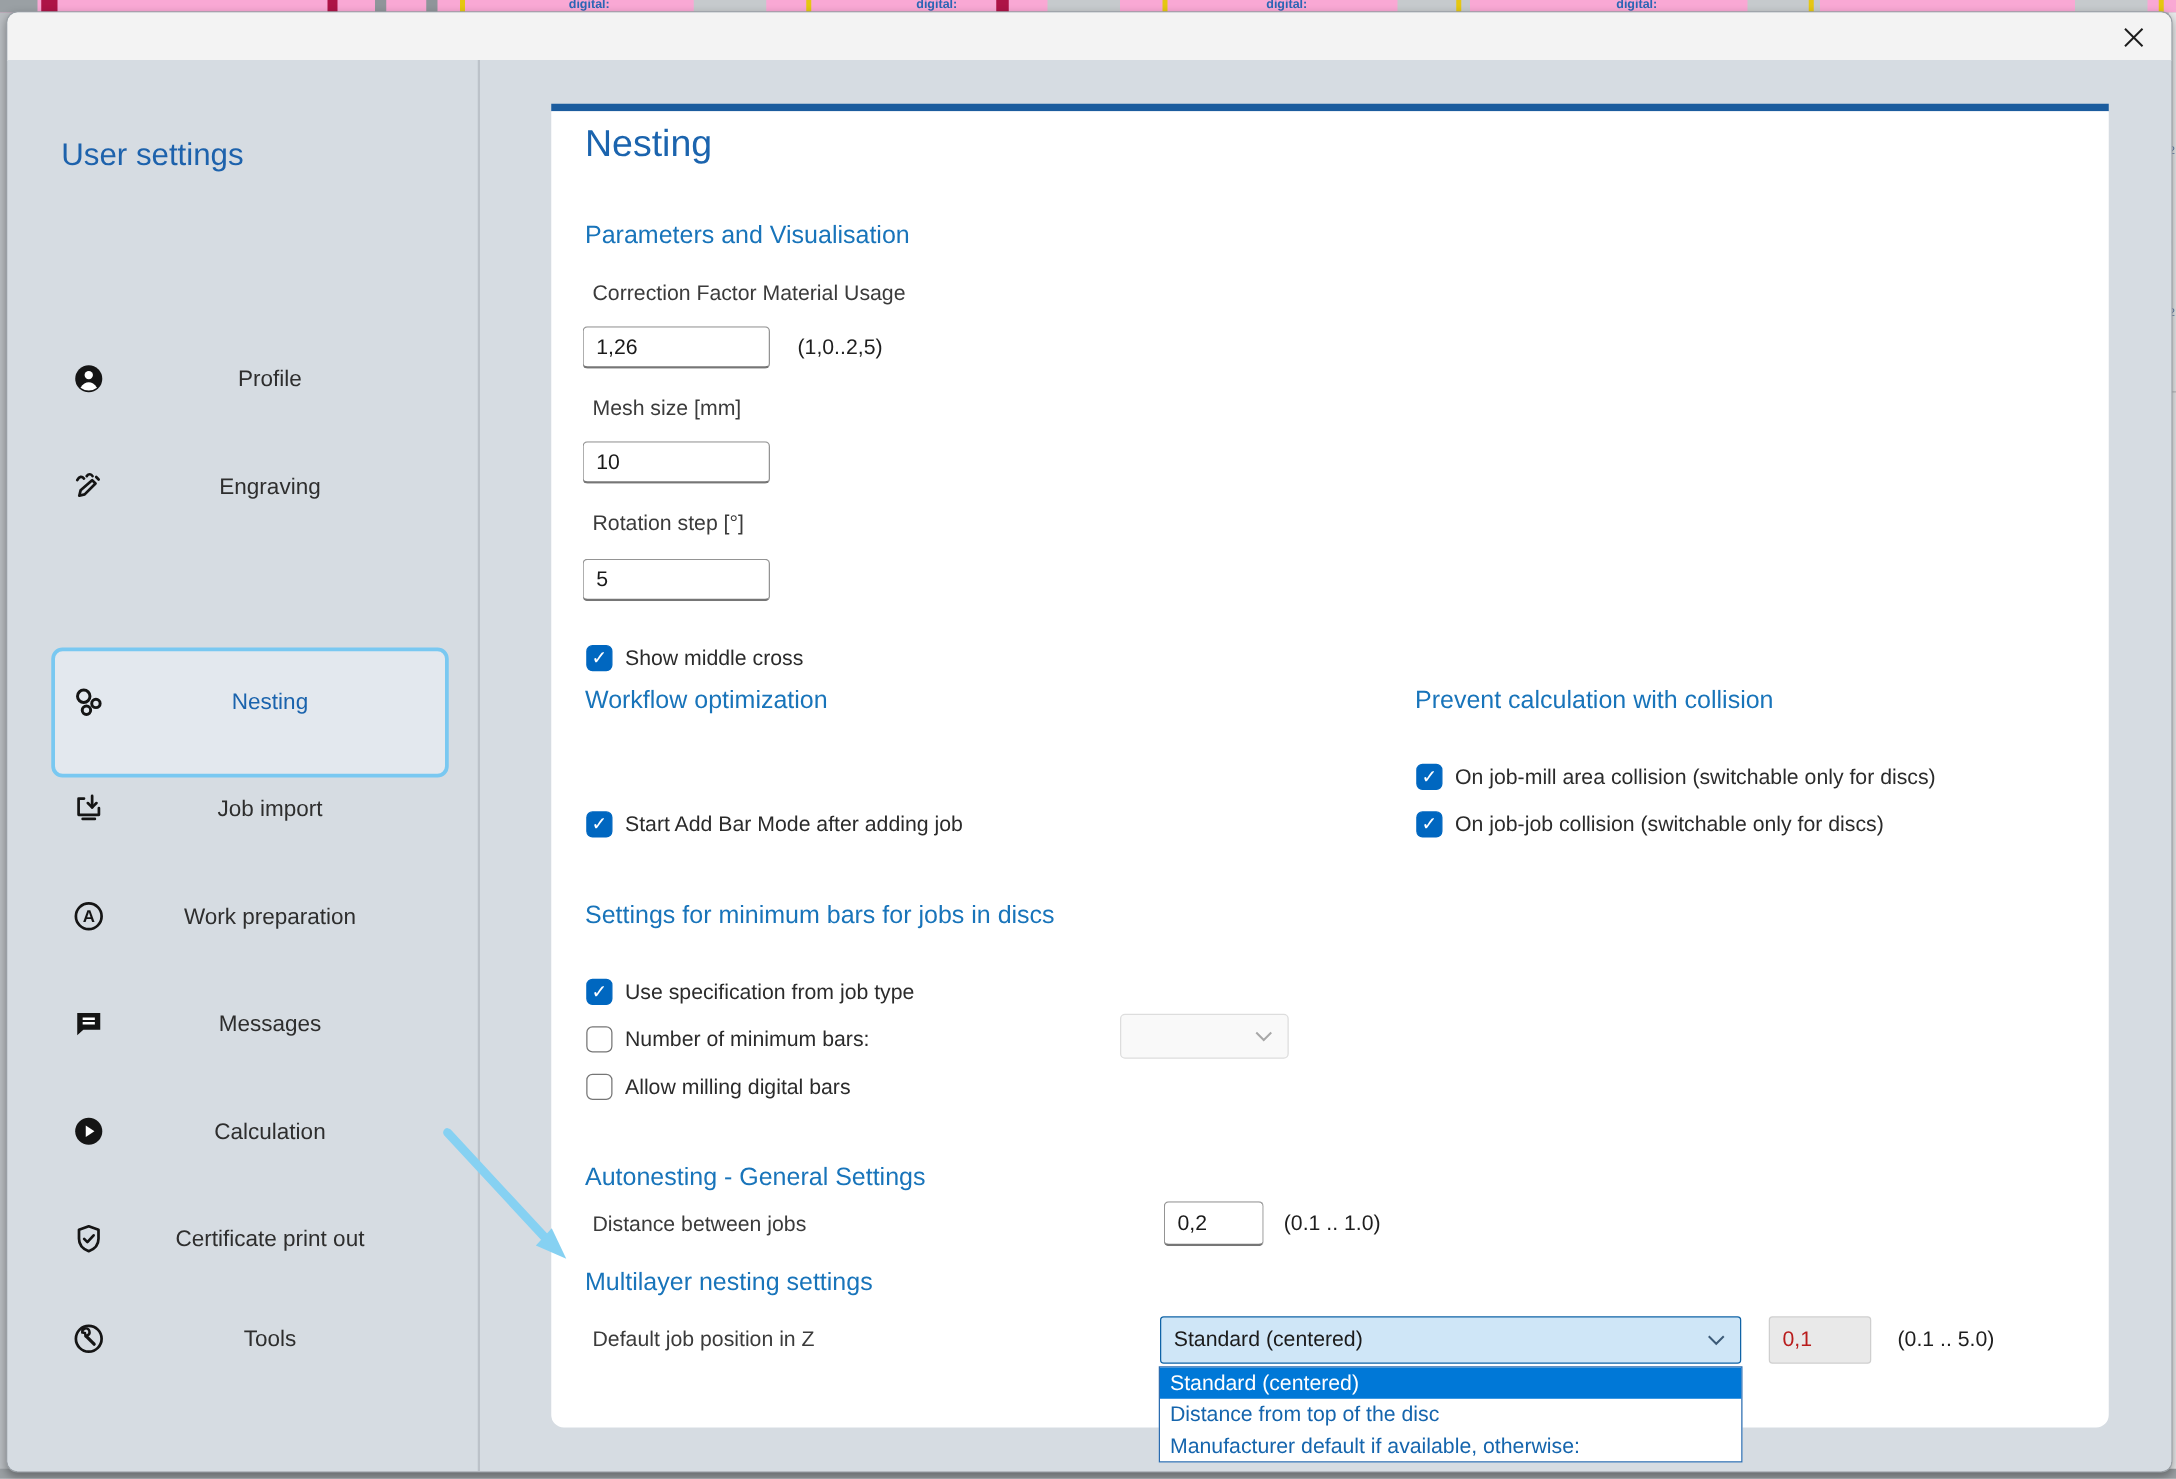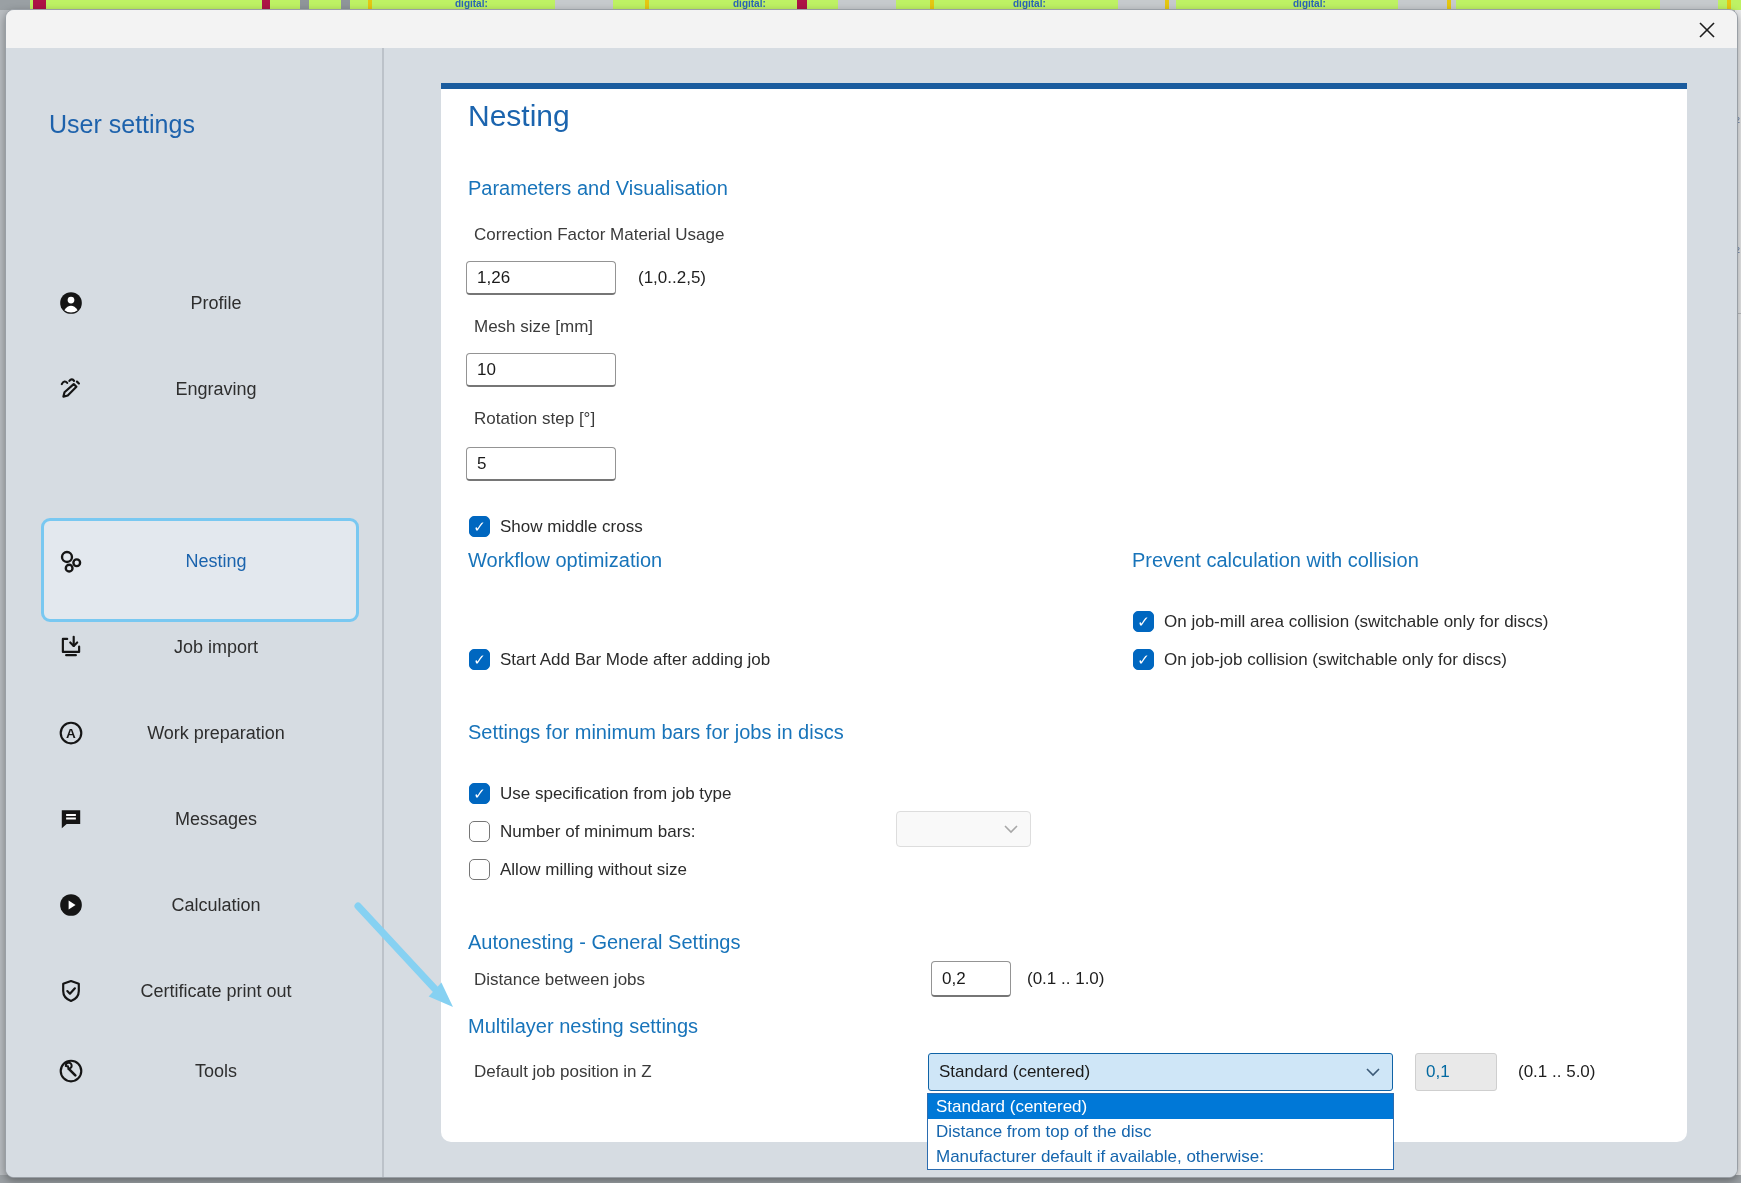--- a/index.html
+++ b/index.html
@@ -2,21 +2,21 @@
 <html><head>
 <meta charset="utf-8">
 <style>
   html,body{margin:0;padding:0;}
   body{
     position:relative;width:1741px;height:1183px;overflow:hidden;
     background:#b9bdc1;font-family:"Liberation Sans",sans-serif;
     -webkit-font-smoothing:antialiased;
   }
   
-  .bg-top{position:absolute;left:0;top:0;width:1741px;height:10px;background:#bef264;}
+  .bg-top{position:absolute;left:0;top:0;width:1741px;height:10px;background:#f9a8d4;}
   .bg-top .frag{position:absolute;top:0;height:10px;}
   .frag.crimson{width:13px;background:#ad1446;}
   .frag.yellow{width:4px;background:#e5c711;}
   .frag.grayblock{width:58px;background:#c6cacd;}
   .frag.graysmall{width:9px;background:#8f959a;}
   .digital-frag{position:absolute;top:-2px;font-size:10px;font-weight:bold;color:#2b66b5;letter-spacing:0;}
   .bg-right{position:absolute;right:0;top:10px;width:6px;height:1167px;background:#e9eaeb;}
   .bg-right .edge-txt{position:absolute;left:0;font-size:9px;color:#5e7da8;}
   .bg-right .edge-line{position:absolute;left:0;width:6px;height:1px;background:#bdbfc2;}
   .bg-bottom{position:absolute;left:0;top:1175px;width:1741px;height:8px;background:#9ba0a4;}
@@ -84,21 +84,21 @@
   .combo{
     position:absolute;left:487px;top:964px;width:465px;height:38px;box-sizing:border-box;
     background:#cfe6f7;border:1px solid #0f63a6;border-radius:3px;
     display:flex;align-items:center;cursor:pointer;
   }
   .combo .combo-text{flex:1;font-size:17px;color:#1b1b1b;padding-left:10px;}
   .combo .chev{padding-right:12px;display:flex;align-items:center;}
   .dis-input{
     position:absolute;left:974px;top:964px;width:82px;height:38px;box-sizing:border-box;
     background:#e9e9e9;border:1px solid #cfcfcf;border-radius:3px;
-    font-size:17px;color:#0369a1;padding:0 10px;outline:none;
+    font-size:17px;color:#b91c1c;padding:0 10px;outline:none;
     font-family:"Liberation Sans",sans-serif;
   }
 
   
   .dd-list{
     position:absolute;left:927px;top:1093px;width:467px;box-sizing:border-box;
     background:#fff;border:1px solid #2b6cb0;z-index:30;
   }
   .dd-item{height:25px;display:flex;align-items:center;padding-left:8px;font-size:17px;color:#1565ad;cursor:pointer;}
   .dd-item.selected{background:#0078d7;color:#ffffff;}
@@ -315,21 +315,21 @@
             <span class="tick">✓</span>
           </span>
         <span class="cb-label">Use specification from job type</span>
       </div>
       <div class="cb-row" style="left:28px;top:732px;">
         <span class="cb"></span>
         <span class="cb-label">Number of minimum bars:</span>
       </div>
       <div class="cb-row" style="left:28px;top:770px;">
         <span class="cb"></span>
-        <span class="cb-label">Allow milling without size</span>
+        <span class="cb-label">Allow milling digital bars</span>
       </div>
 
       <div class="dis-select">
         <svg width="14" height="9" viewBox="0 0 14 9">
           <polyline points="1,1 7,7 13,1" fill="none" stroke="#a8a8a8" stroke-width="1.6"></polyline>
         </svg>
       </div>
 
       <div class="sec-head" style="left:27px;top:842px;">Autonesting - General Settings</div>
 

